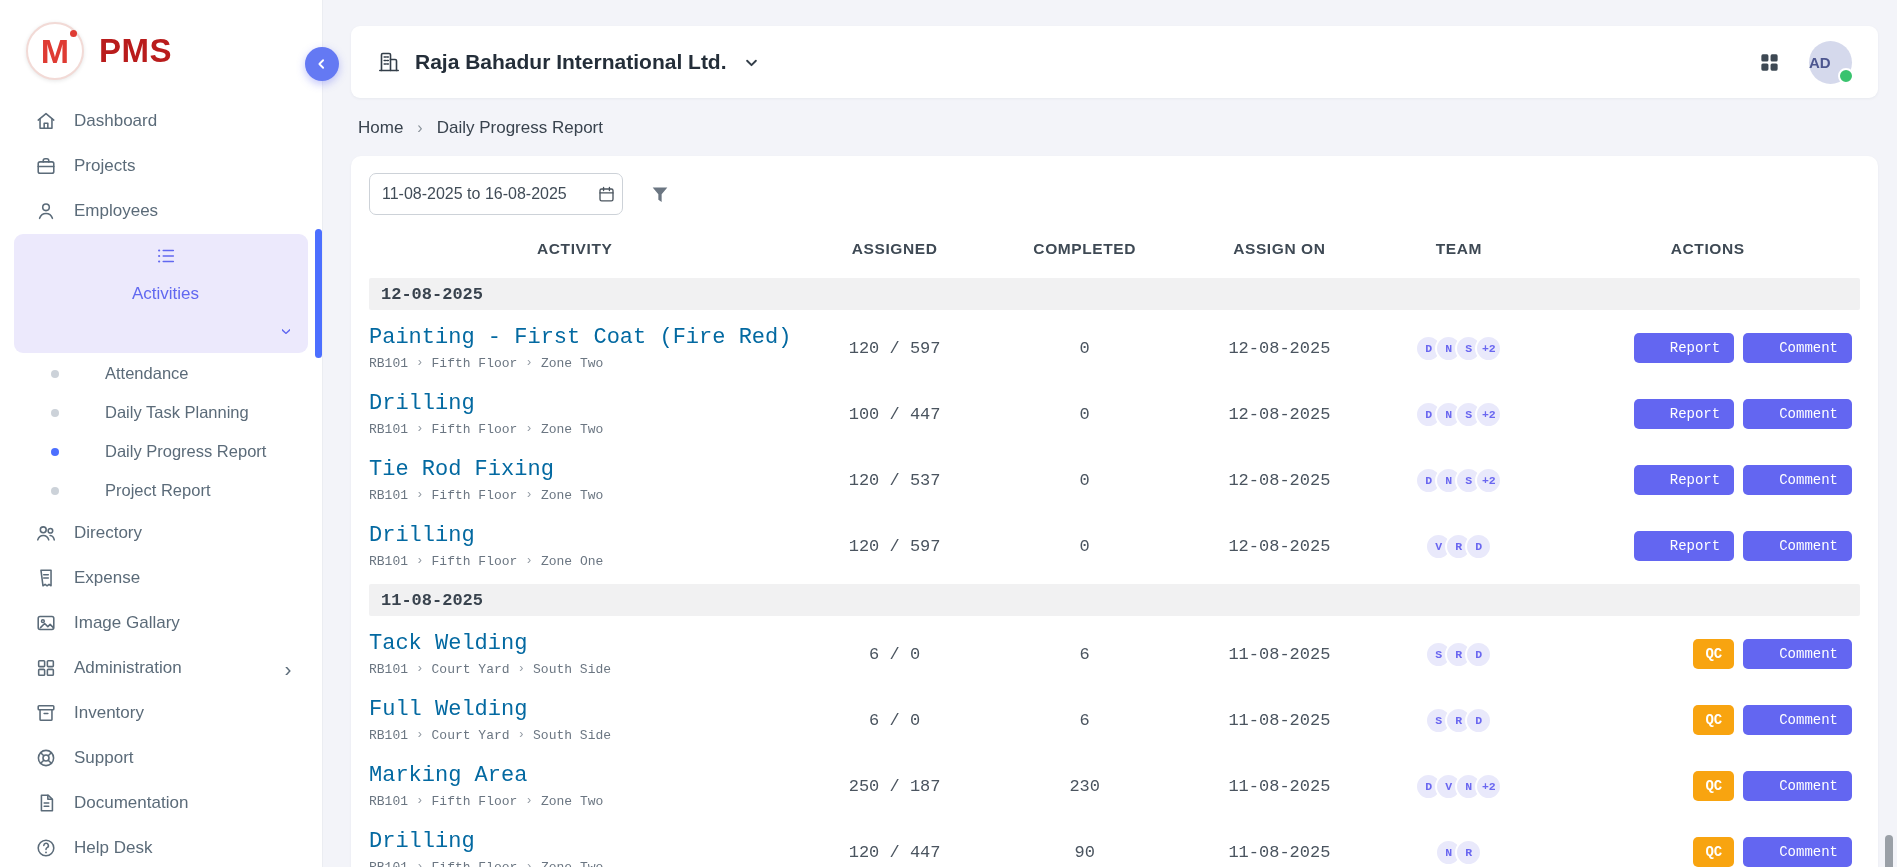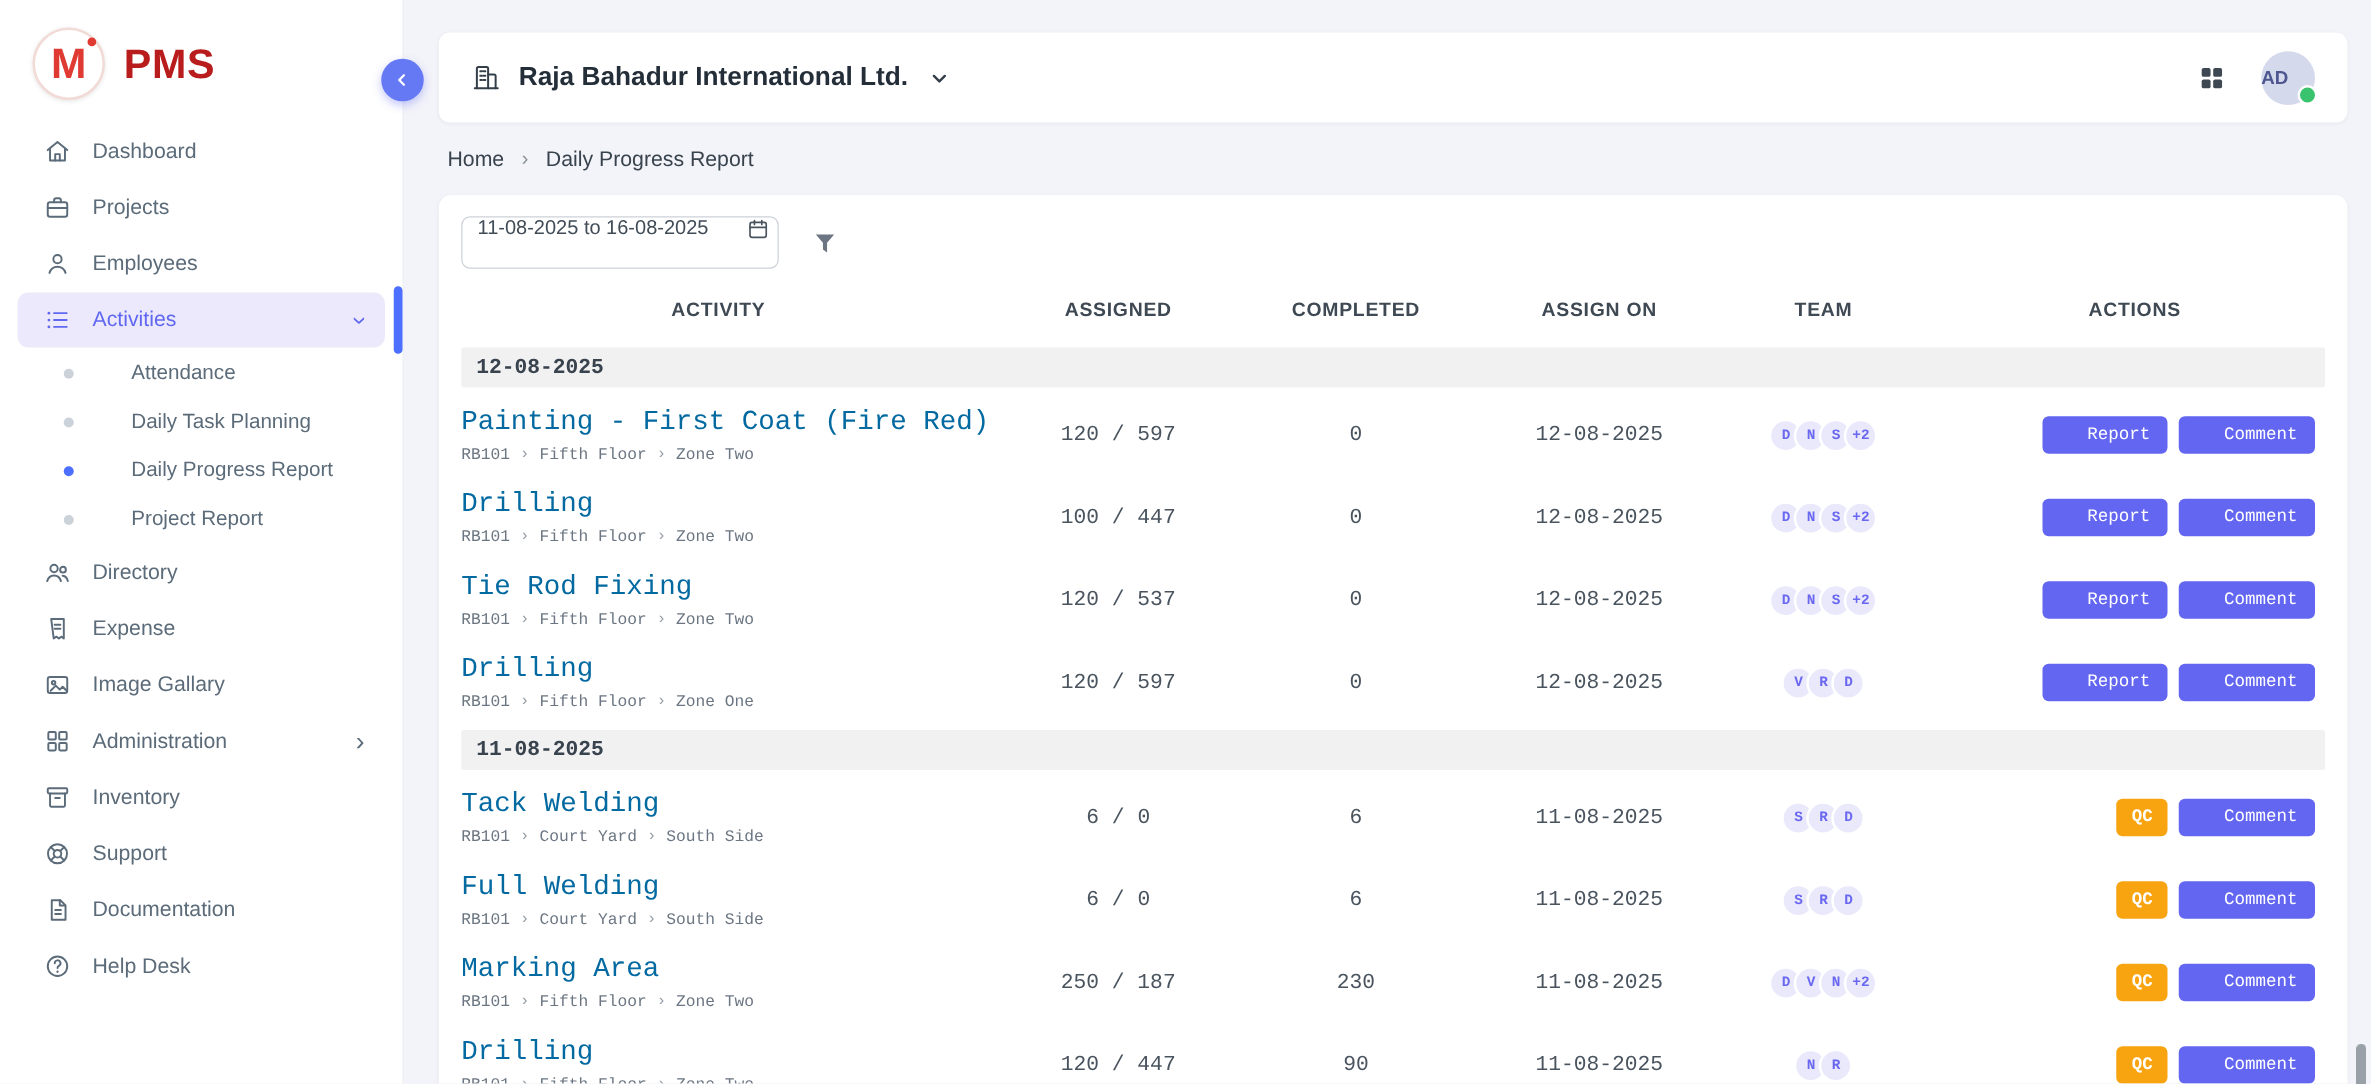--- a/index.html
+++ b/index.html
@@ -19,21 +19,21 @@
     position:relative; box-shadow:0 1px 4px rgba(0,0,0,.10); }
   .logo-m { font-size:34px; font-weight:800; color:var(--logo-red,#df3b33); line-height:1; }
   .logo-mark::after { content:''; position:absolute; top:6px; right:5px; width:7px; height:7px;
     border-radius:50%; background:var(--logo-red,#df3b33); }
   .logo-text { font-size:33px; font-weight:700; color:#b91c1c; letter-spacing:.5px; }
   .side-nav { padding:4px 14px; }
   .nav-item { display:flex; align-items:center; gap:17px; padding:11px 12px 11px 21px;
     border-radius:9px; color:#5b6b79; font-size:17px; cursor:pointer; position:relative; margin:1px 0; }
   .nav-item .nicon { width:22px; height:22px; flex:none; display:flex; }
   .nav-item .nicon svg { width:100%; height:100%; }
-  .nav-item.active { background:var(--active-bg,#ece9fc); color:#6168f0; }
+  .nav-item.active { background:var(--active-bg,#ece9fc); color:#6168f0;flex-direction:column; }
   .nav-item.active::after { content:''; position:absolute; right:-14px; top:-5px;
     height:calc(100% + 10px); width:7px; border-radius:4px; background:var(--indicator,#4c6fff); }
   .nav-chevron { margin-left:auto; font-size:21px; line-height:1; color:inherit;
     display:flex; align-items:center; justify-content:center; width:16px; }
   .nav-chevron.down { transform:rotate(90deg); }
   .sub-item { display:flex; align-items:center; padding:10px 0 10px 37px; cursor:pointer; }
   .sub-dot { width:8px; height:8px; border-radius:50%; background:#ccd2d9; flex:none; }
   .sub-item.active .sub-dot { background:var(--indicator,#4c6fff); }
   .sub-label { margin-left:46px; font-size:16.5px; color:#5b6b79; }
 
@@ -53,21 +53,21 @@
 
   .breadcrumb { display:flex; align-items:center; gap:14px; padding:16px 4px 0 7px;
     font-size:17px; color:#39434e; height:44px; flex:none; }
   .bc-sep { color:#8a929b; font-size:16px; }
   .bc-home { cursor:pointer; }
 
   .content-card { margin-top:14px; background:#fff; border-radius:10px 10px 0 0; flex:1;
     overflow:hidden; display:flex; flex-direction:column; box-shadow:0 1px 3px rgba(20,30,60,.05); }
   .filter-bar { display:flex; align-items:center; gap:24px; padding:17px 18px 0 18px; flex:none; }
   .date-input { width:254px; height:42px; border:1px solid #cdd2d8; border-radius:7px;
-    display:flex; align-items:flex-start; padding:0 12px; gap:8px; background:#fff; }
+    display:flex; align-items:center; padding:0 12px; gap:8px; background:#fff; }
   .date-input input { border:none; outline:none; flex:1; font-size:16px; color:#414c57;
     font-family:inherit; background:transparent; }
   .filter-funnel { background:none; border:none; cursor:pointer; display:flex; padding:2px; }
 
   .grid-cols { display:grid; grid-template-columns:29.3% 12.6% 12.3% 13.2% 10.3% 1fr;
     align-items:center; }
   .table-header { height:48px; margin-top:10px; flex:none; }
   .th { text-align:center; font-size:15.5px; font-weight:600; color:#3e4954; letter-spacing:.6px; }
   .table-body { flex:1; overflow:hidden;font-family:Liberation Mono, monospace; }
   .group-row { margin:5px 18px; height:32px; background:#f1f1f2; display:flex; align-items:center;

